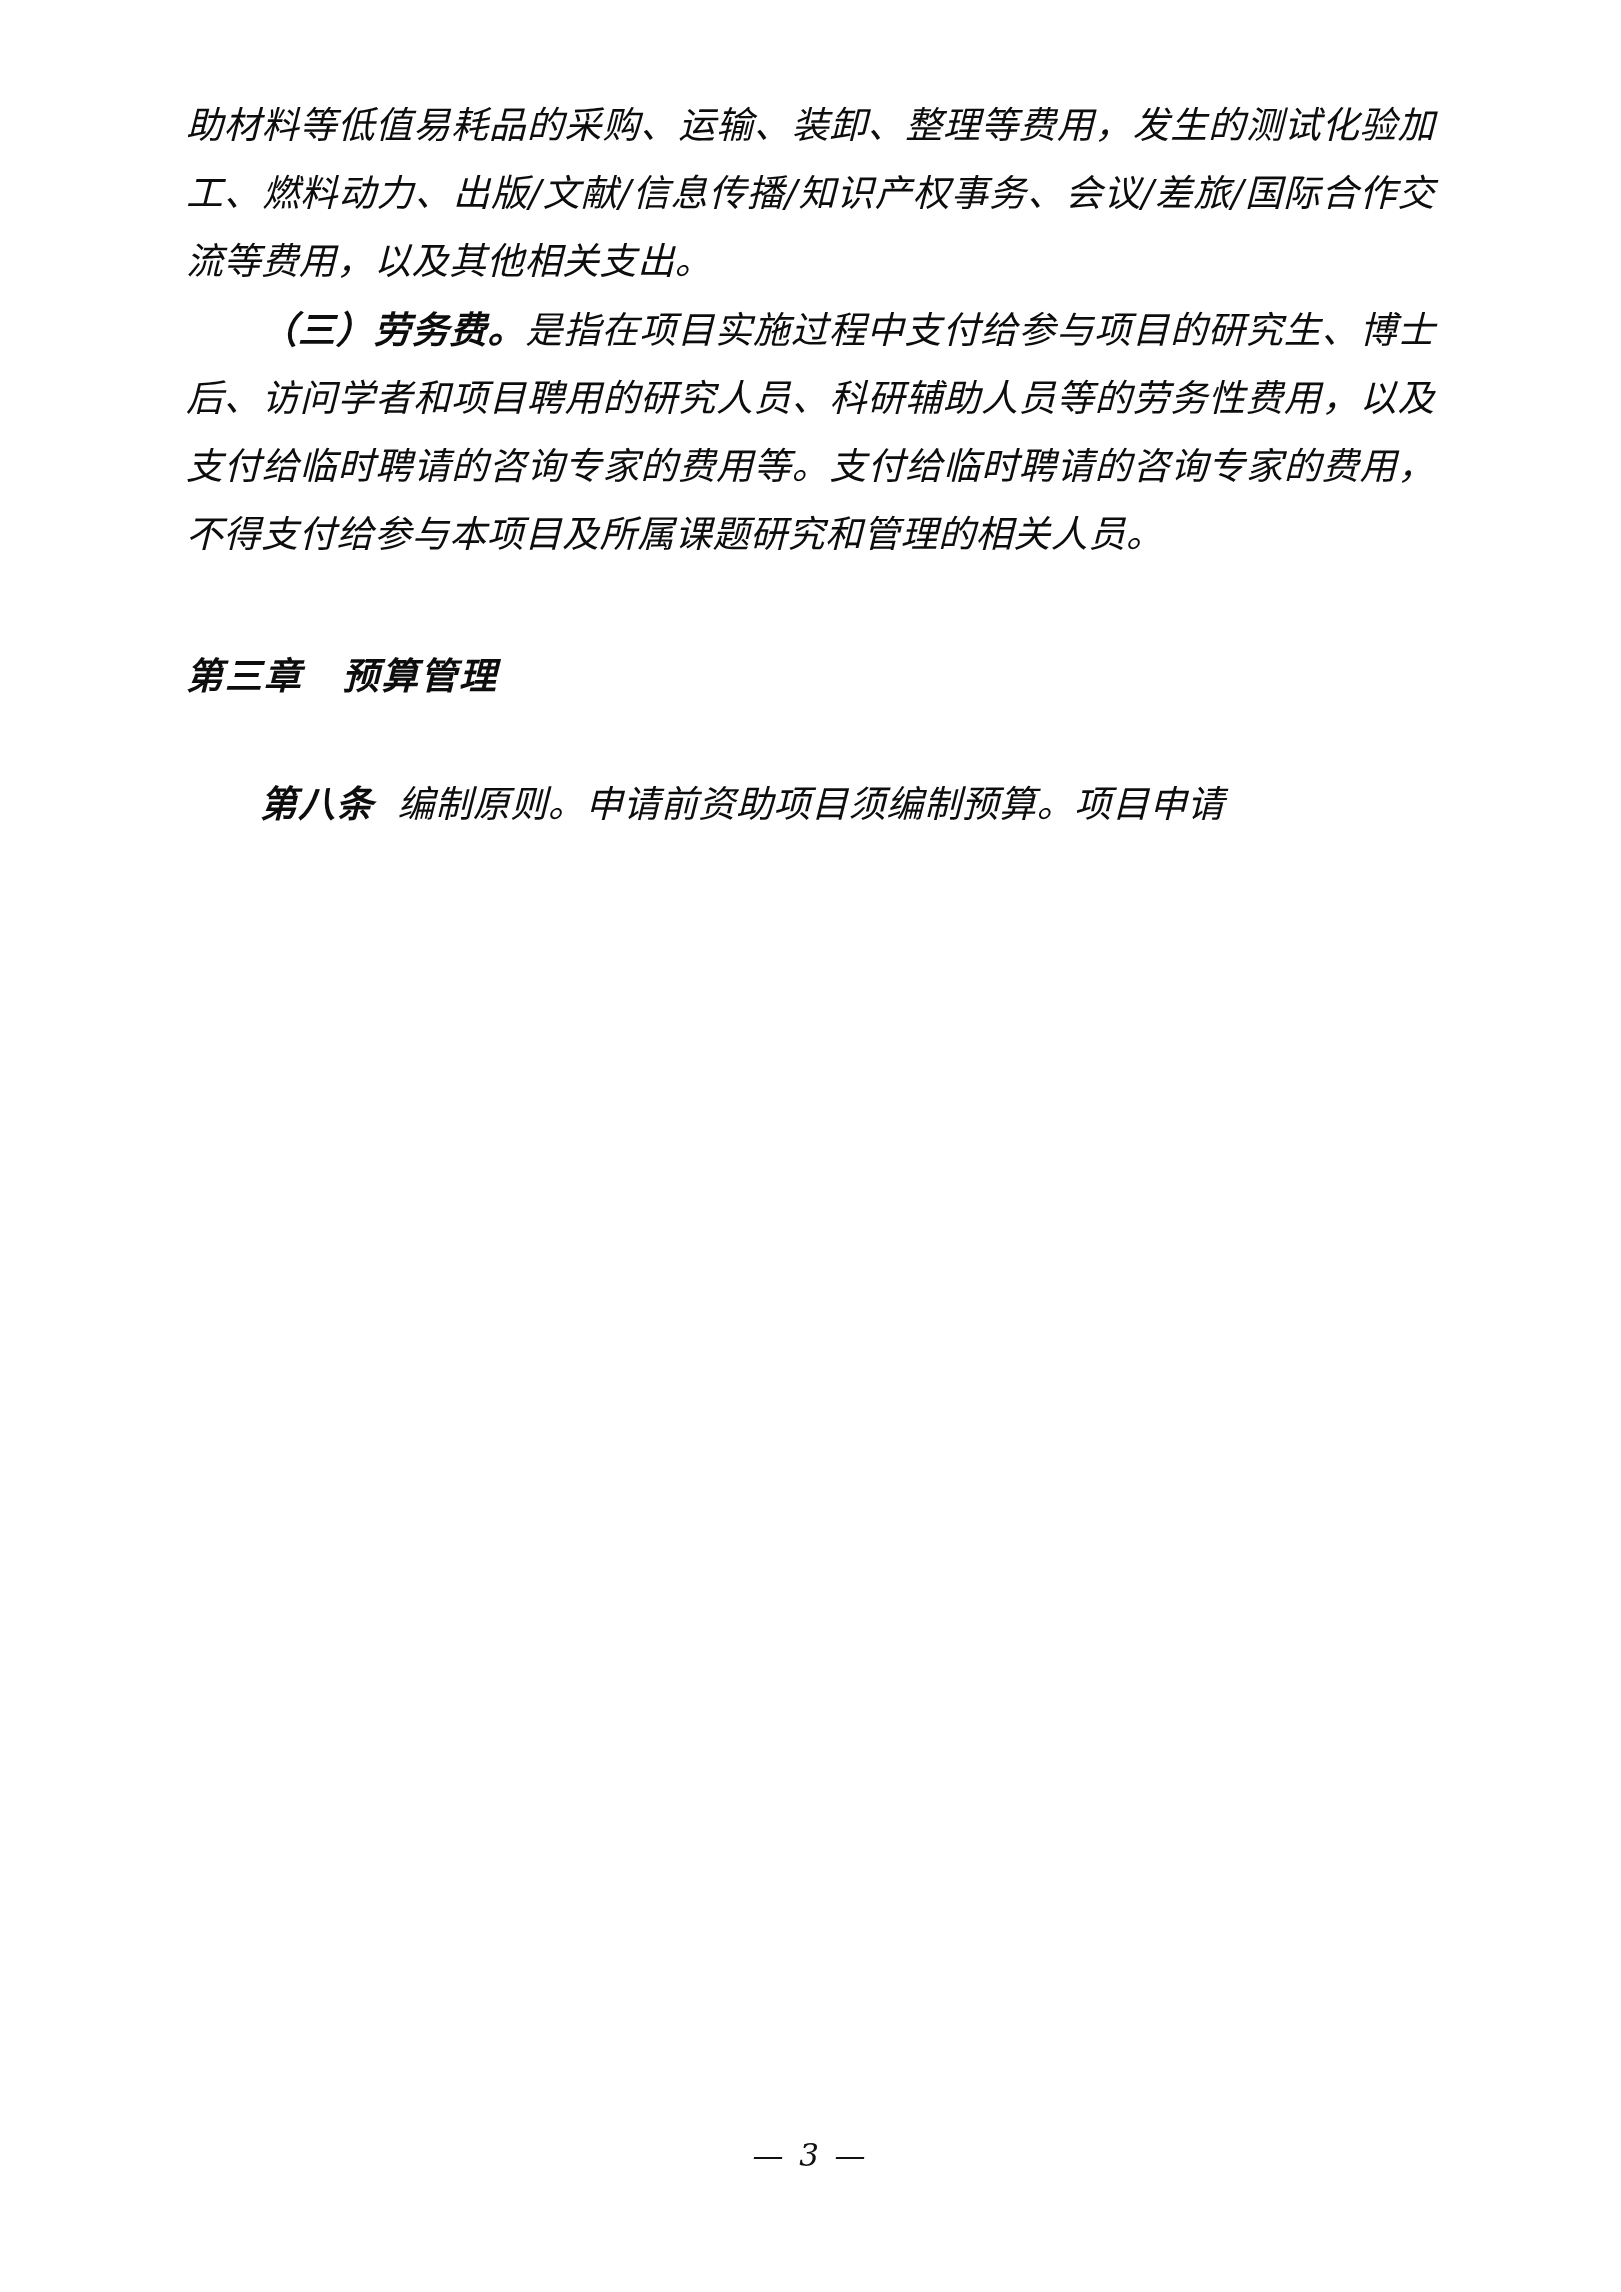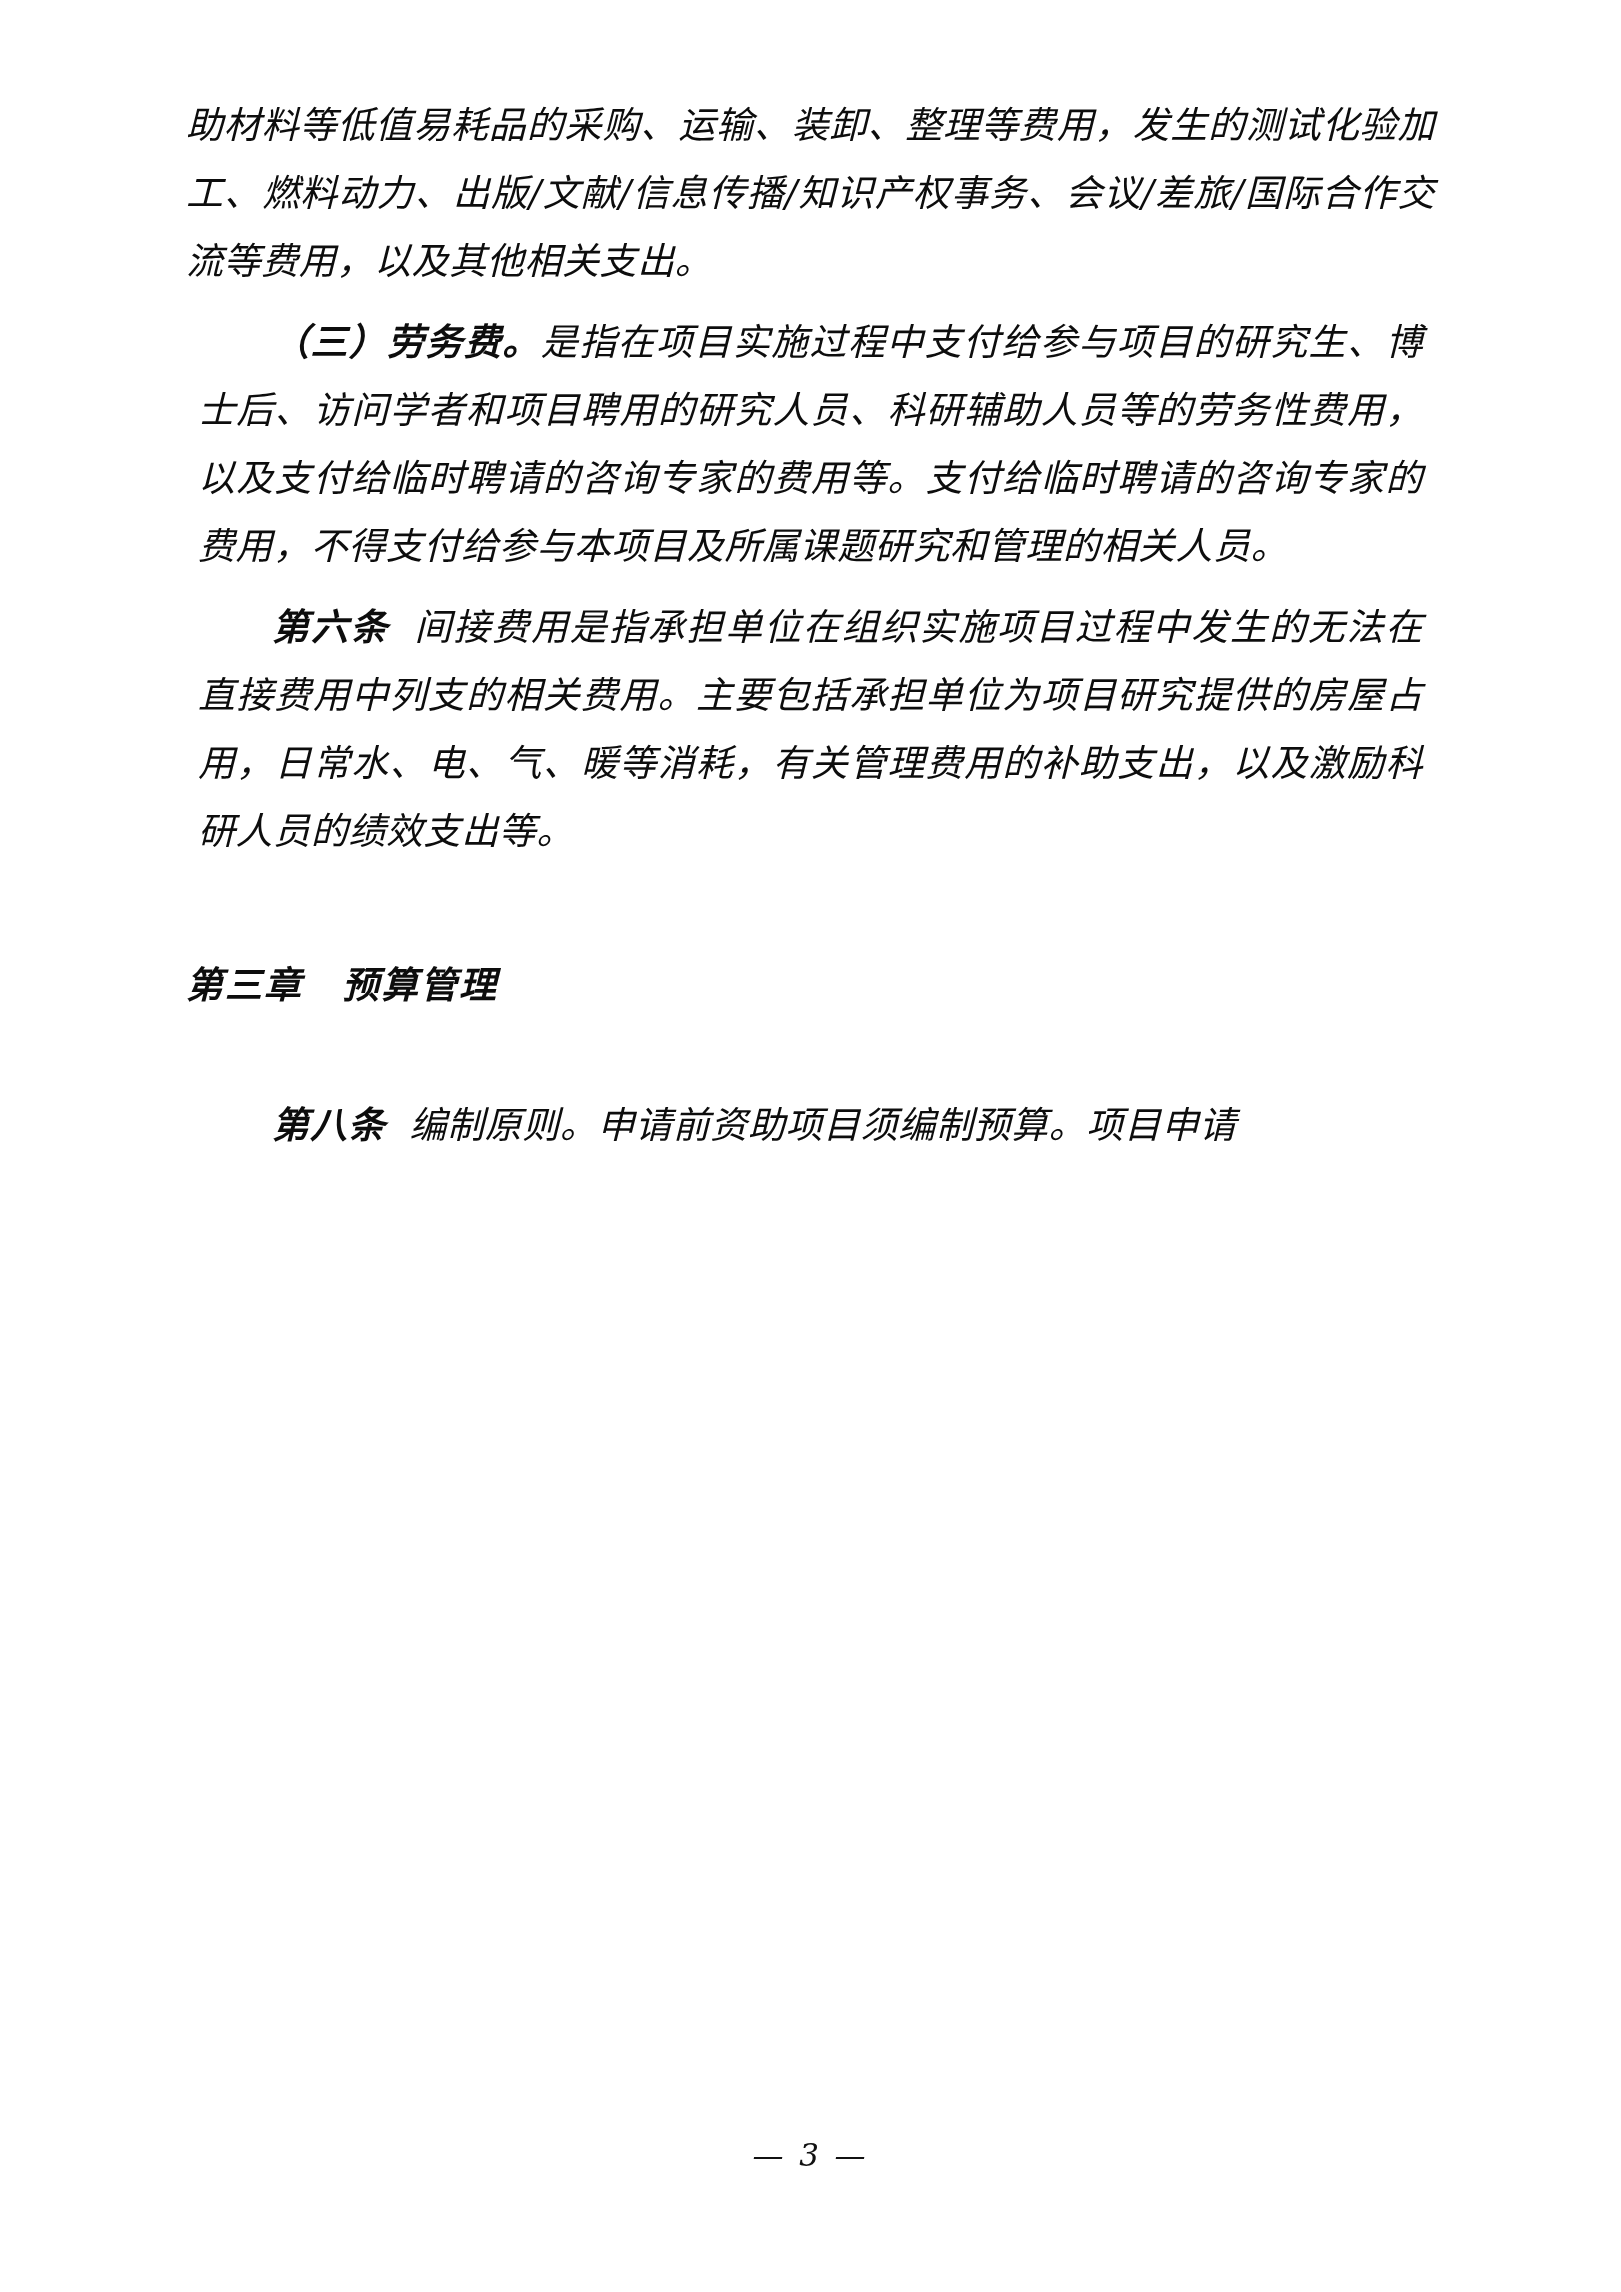--- a/index.html
+++ b/index.html
@@ -30,21 +30,21 @@
     line-height: 68px;
     text-align: justify;
     text-justify: inter-ideograph;
     letter-spacing: 0.6px;
   }
   p.para {
     margin: 0;
     text-indent: 0;
   }
   p.indent2 {
-    margin: 12px;
+    margin: 0;
     text-indent: 74px;
   }
   .heading {
     margin: 0;
     font-family: "DejaVu Sans", "Liberation Sans", sans-serif;
     font-size: 37px;
     font-weight: bold;
     letter-spacing: 2px;
   }
   .spacer-lg { height: 74px; }
@@ -79,23 +79,20 @@
 
   <div class="body-text">
 
     <p class="para">助材料等低值易耗品的采购、运输、装卸、整理等费用，发生的测试化验加工、燃料动力、出版/文献/信息传播/知识产权事务、会议/差旅/国际合作交流等费用，以及其他相关支出。</p>
 
     <p class="indent2">
       <span class="bold-inline">（三）劳务费。</span><span>是指在项目实施过程中支付给参与项目的研究生、博士后、访问学者和项目聘用的研究人员、科研辅助人员等的劳务性费用，以及支付给临时聘请的咨询专家的费用等。支付给临时聘请的咨询专家的费用，不得支付给参与本项目及所属课题研究和管理的相关人员。</span>
     </p>
 
 
-    <p class="indent2">
-      <span class="article-label">第六条</span><span class="gap-after-label"></span><span>间接费用是指承担单位在组织实施项目过程中发生的无法在直接费用中列支的相关费用。主要包括承担单位为项目研究提供的房屋占用，日常水、电、气、暖等消耗，有关管理费用的补助支出，以及激励科研人员的绩效支出等。</span>
-    </p>
 
 
     <div class="spacer-lg"></div>
 
     <h2 class="heading">第三章　预算管理</h2>
 
     <div class="spacer-md"></div>
 
     <p class="indent2">
       <span class="article-label">第八条</span><span class="gap-after-label"></span><span>编制原则。申请前资助项目须编制预算。项目申请</span>

